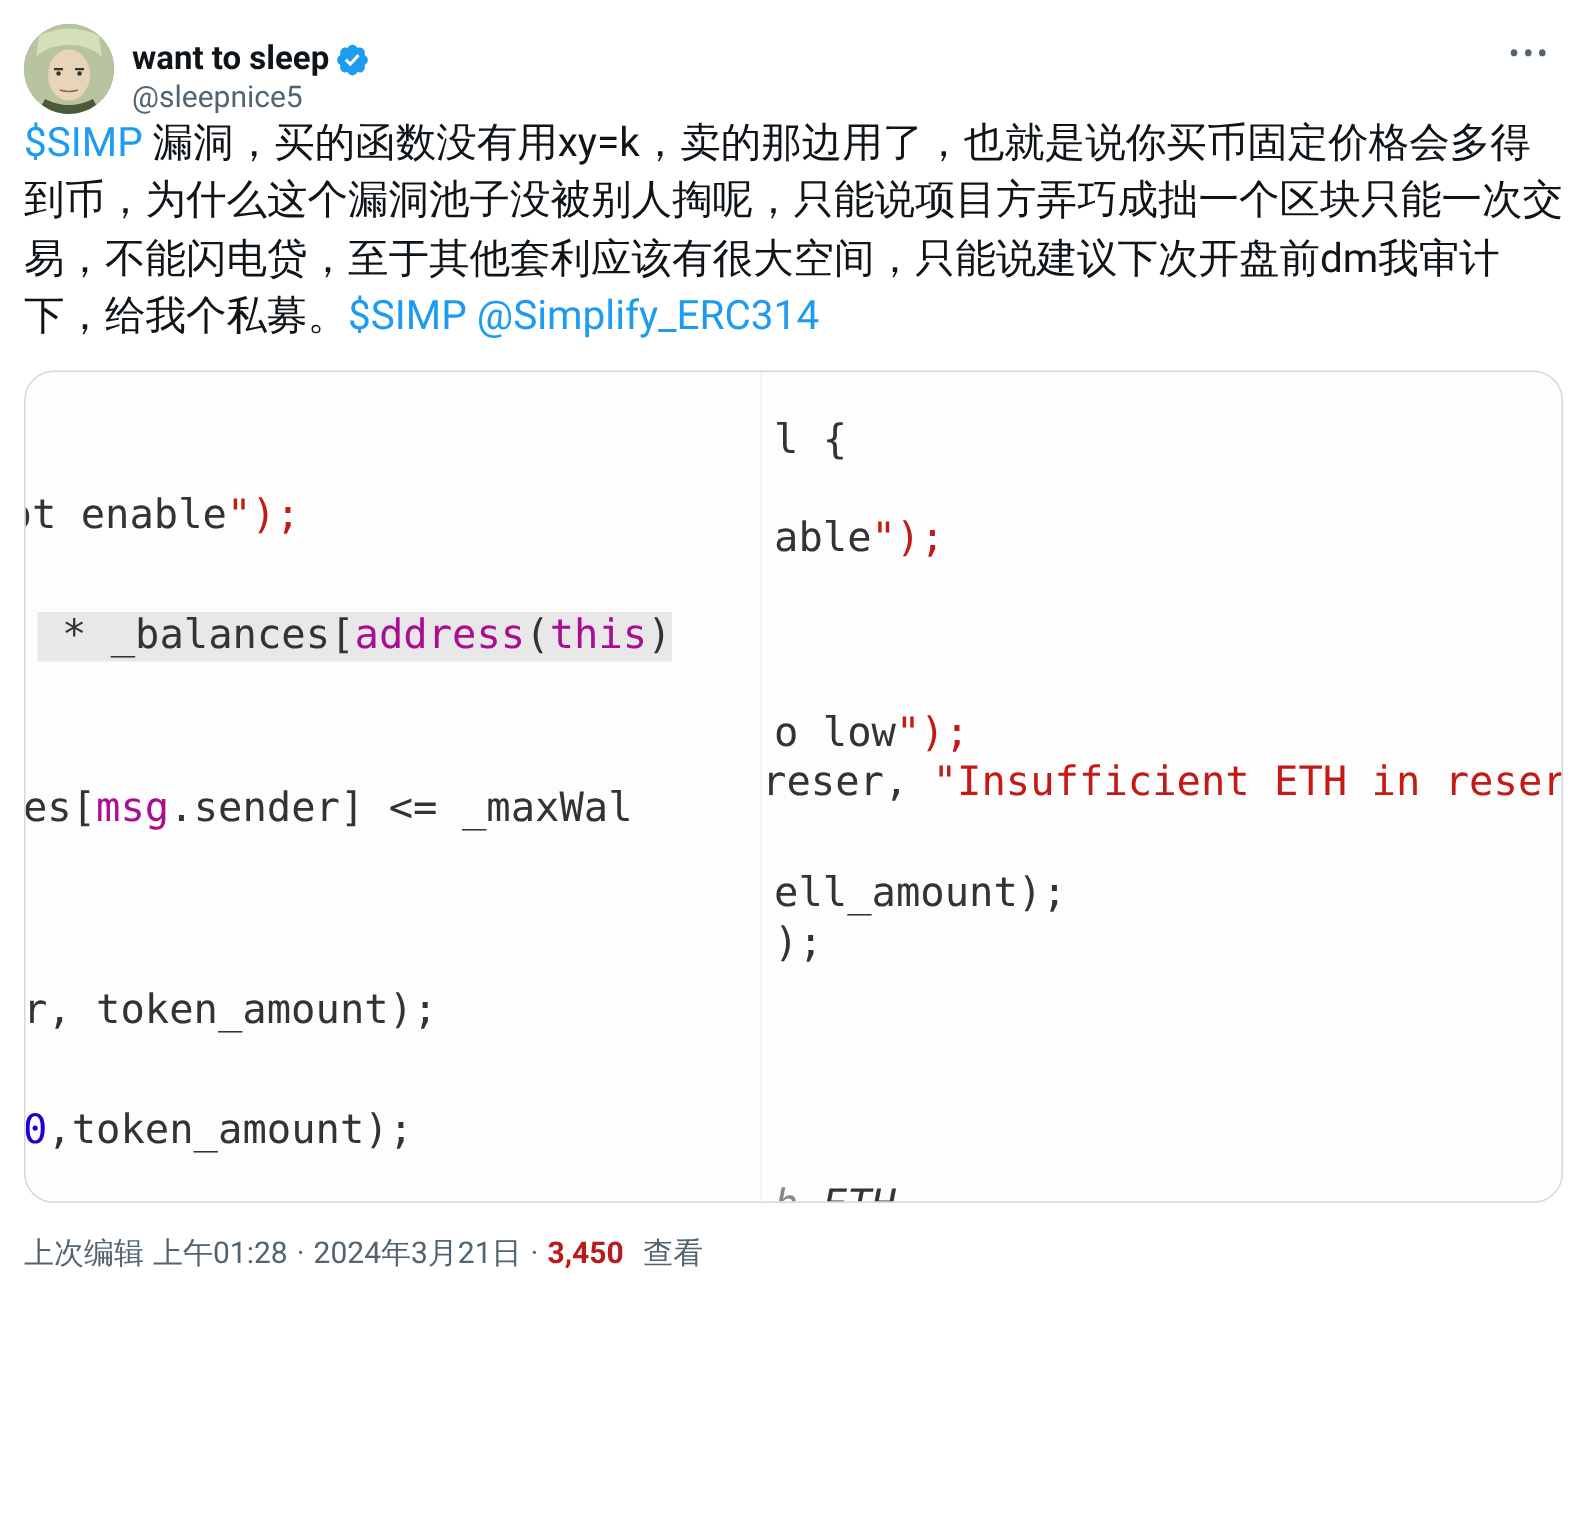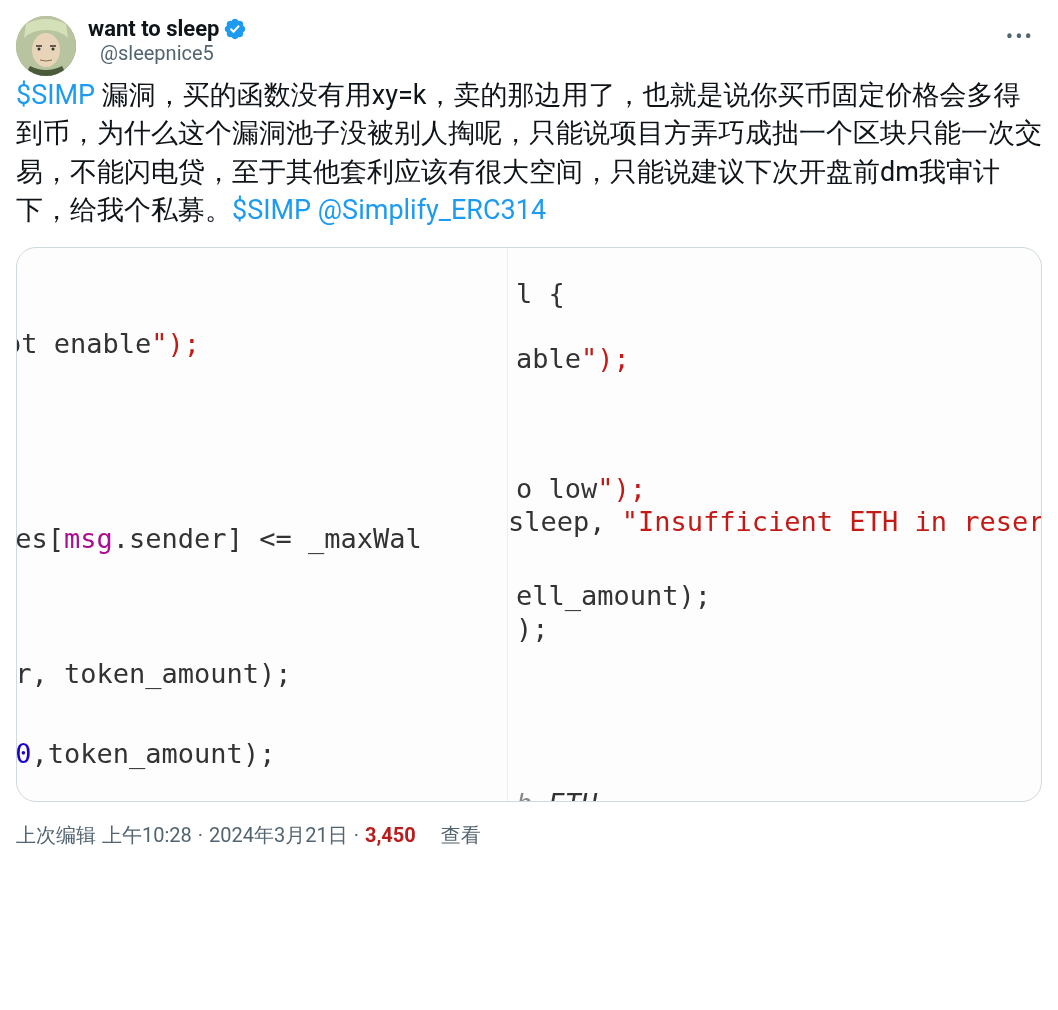--- a/index.html
+++ b/index.html
@@ -10,38 +10,38 @@
     width: 1058px;
     padding: 16px;
   }
   .tweet-header {
     display: flex;
     align-items: flex-start;
     justify-content: space-between;
   }
   .header-left {
     display: flex;
-    align-items: flex-start;
+    align-items: flex-end;
     gap: 12px;
   }
   .avatar {
     width: 60px;
     height: 60px;
     border-radius: 50%;
     overflow: hidden;
     flex-shrink: 0;
     background: linear-gradient(135deg, #c8b890 0%, #8b9a7a 50%, #5a6b4f 100%);
     position: relative;
   }
   .avatar svg { width: 100%; height: 100%; }
   .name-block { display: flex; flex-direction: column; }
   .name-row { display: flex; align-items: center; gap: 4px; }
   .display-name { font-weight: 700; font-size: 22px; color: #0f1419; }
   .verified-badge { display: inline-flex; width: 24px; height: 24px; }
-  .handle { font-size: 20px; color: #536471; margin-left: 12px; }
+  .handle { font-size: 20px; color: #536471; }
   .more-dots { color: #536471; font-size: 22px; padding: 8px; letter-spacing: 2px; cursor: pointer; }
   .tweet-body {
     font-size: 27px;
     line-height: 1.42;
     color: #0f1419;
     word-break: break-word;
   }
   .cashtag, .mention { color: #1d9bf0; }
   .code-image {
     margin-top: 18px;
@@ -120,40 +120,41 @@
     <div class="more-dots">
       <span>•••</span>
     </div>
   </div>
 
   <div class="tweet-body" id="tweet-body"><span class="cashtag">$SIMP</span> 漏洞，买的函数没有用xy=k，卖的那边用了，也就是说你买币固定价格会多得到币，为什么这个漏洞池子没被别人掏呢，只能说项目方弄巧成拙一个区块只能一次交易，不能闪电贷，至于其他套利应该有很大空间，只能说建议下次开盘前dm我审计下，给我个私募。<span class="cashtag">$SIMP</span> <span class="mention">@Simplify_ERC314</span></div>
 
   <div class="code-image">
     <div class="code-left" id="code-left">
         <div class="code-line" style="position: absolute; left: -12px; top: 80px;"><span class="c-var">ot</span> <span class="c-var">enable</span><span class="c-str">");</span></div>
+        <div class="code-line hl" style="position: absolute; left: 8px; top: 160px;"> * <span class="c-var">_balances</span>[<span class="c-kw">address</span>(<span class="c-kw">this</span>)</div>
         <div class="code-line" style="position: absolute; left: -18px; top: 275px;"><span class="c-var">ces</span>[<span class="c-kw">msg</span>.<span class="c-var">sender</span>] &lt;= <span class="c-var">_maxWal</span></div>
         <div class="code-line" style="position: absolute; left: -18px; top: 410px;"><span class="c-var">er</span>, <span class="c-var">token_amount</span>);</div>
         <div class="code-line" style="position: absolute; left: -18px; top: 490px;">,<span class="c-num">0</span>,<span class="c-var">token_amount</span>);</div>
       </div>
     <div class="code-right" id="code-right">
         <div class="code-line" style="position: absolute; left: 8px; top: 30px;">l {</div>
         <div class="code-line" style="position: absolute; left: 8px; top: 95px;"><span class="c-var">able</span><span class="c-str">");</span></div>
         <div class="code-line" style="position: absolute; left: 8px; top: 225px;">o <span class="c-var">low</span><span class="c-str">");</span></div>
-        <div class="code-line" style="position: absolute; left: 0px; top: 258px;"><span class="c-var">sleep</span>, <span class="c-str">"Insufficient ETH in reser</span></div>
+        <div class="code-line" style="position: absolute; left: 0px; top: 258px;"><span class="c-var">reser</span>, <span class="c-str">"Insufficient ETH in reser</span></div>
         <div class="code-line" style="position: absolute; left: 8px; top: 332px;"><span class="c-var">ell_amount</span>);</div>
         <div class="code-line" style="position: absolute; left: 8px; top: 365px;">);</div>
         <div class="code-line" style="position: absolute; left: 8px; top: 540px; font-style: italic; color: rgb(136, 136, 136);">h <span class="c-var">ETH</span></div>
       </div>
   </div>
 
   <div class="tweet-meta">
     <span>上次编辑</span>
-    <span>上午10:28</span>
+    <span>上午01:28</span>
     <span>·</span>
     <span>2024年3月21日</span>
     <span>·</span>
     <span>
       <span class="views-count">3,450</span>
-      <span style="margin-left:20px;">查看</span>
+      <span style="margin-left:8px;">查看</span>
     </span>
   </div>
 
 </div>
 
 </body></html>

